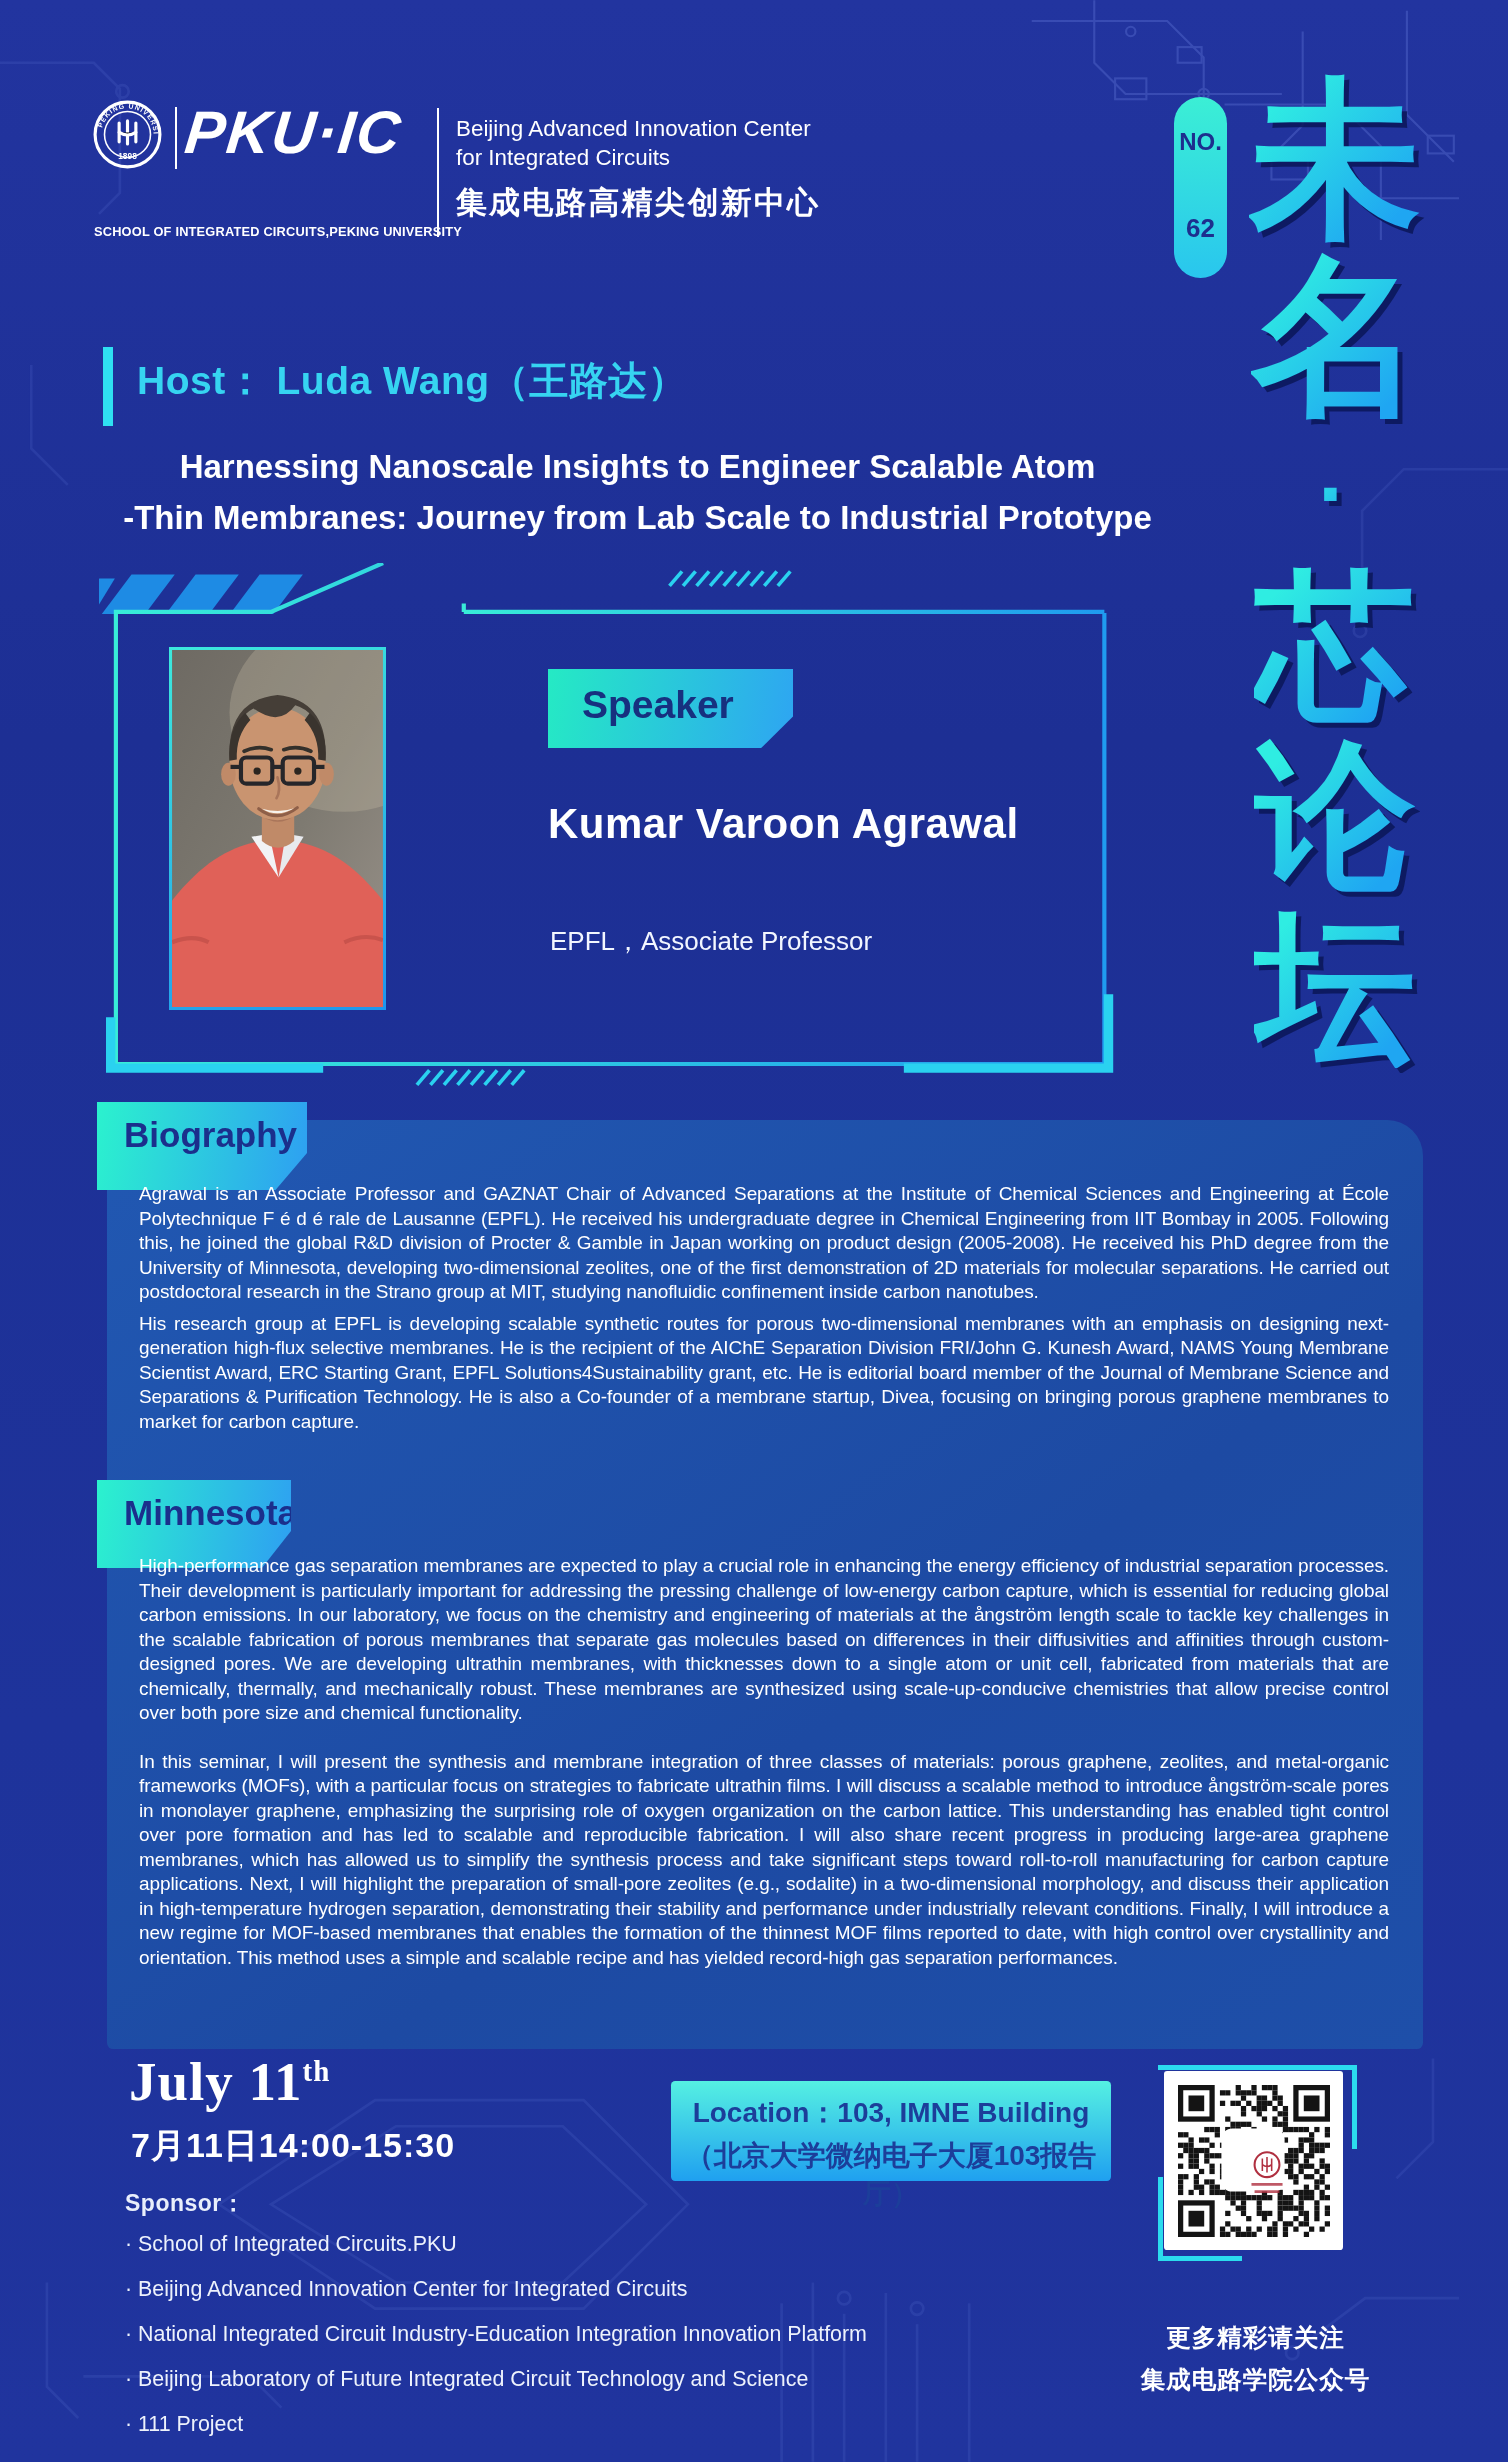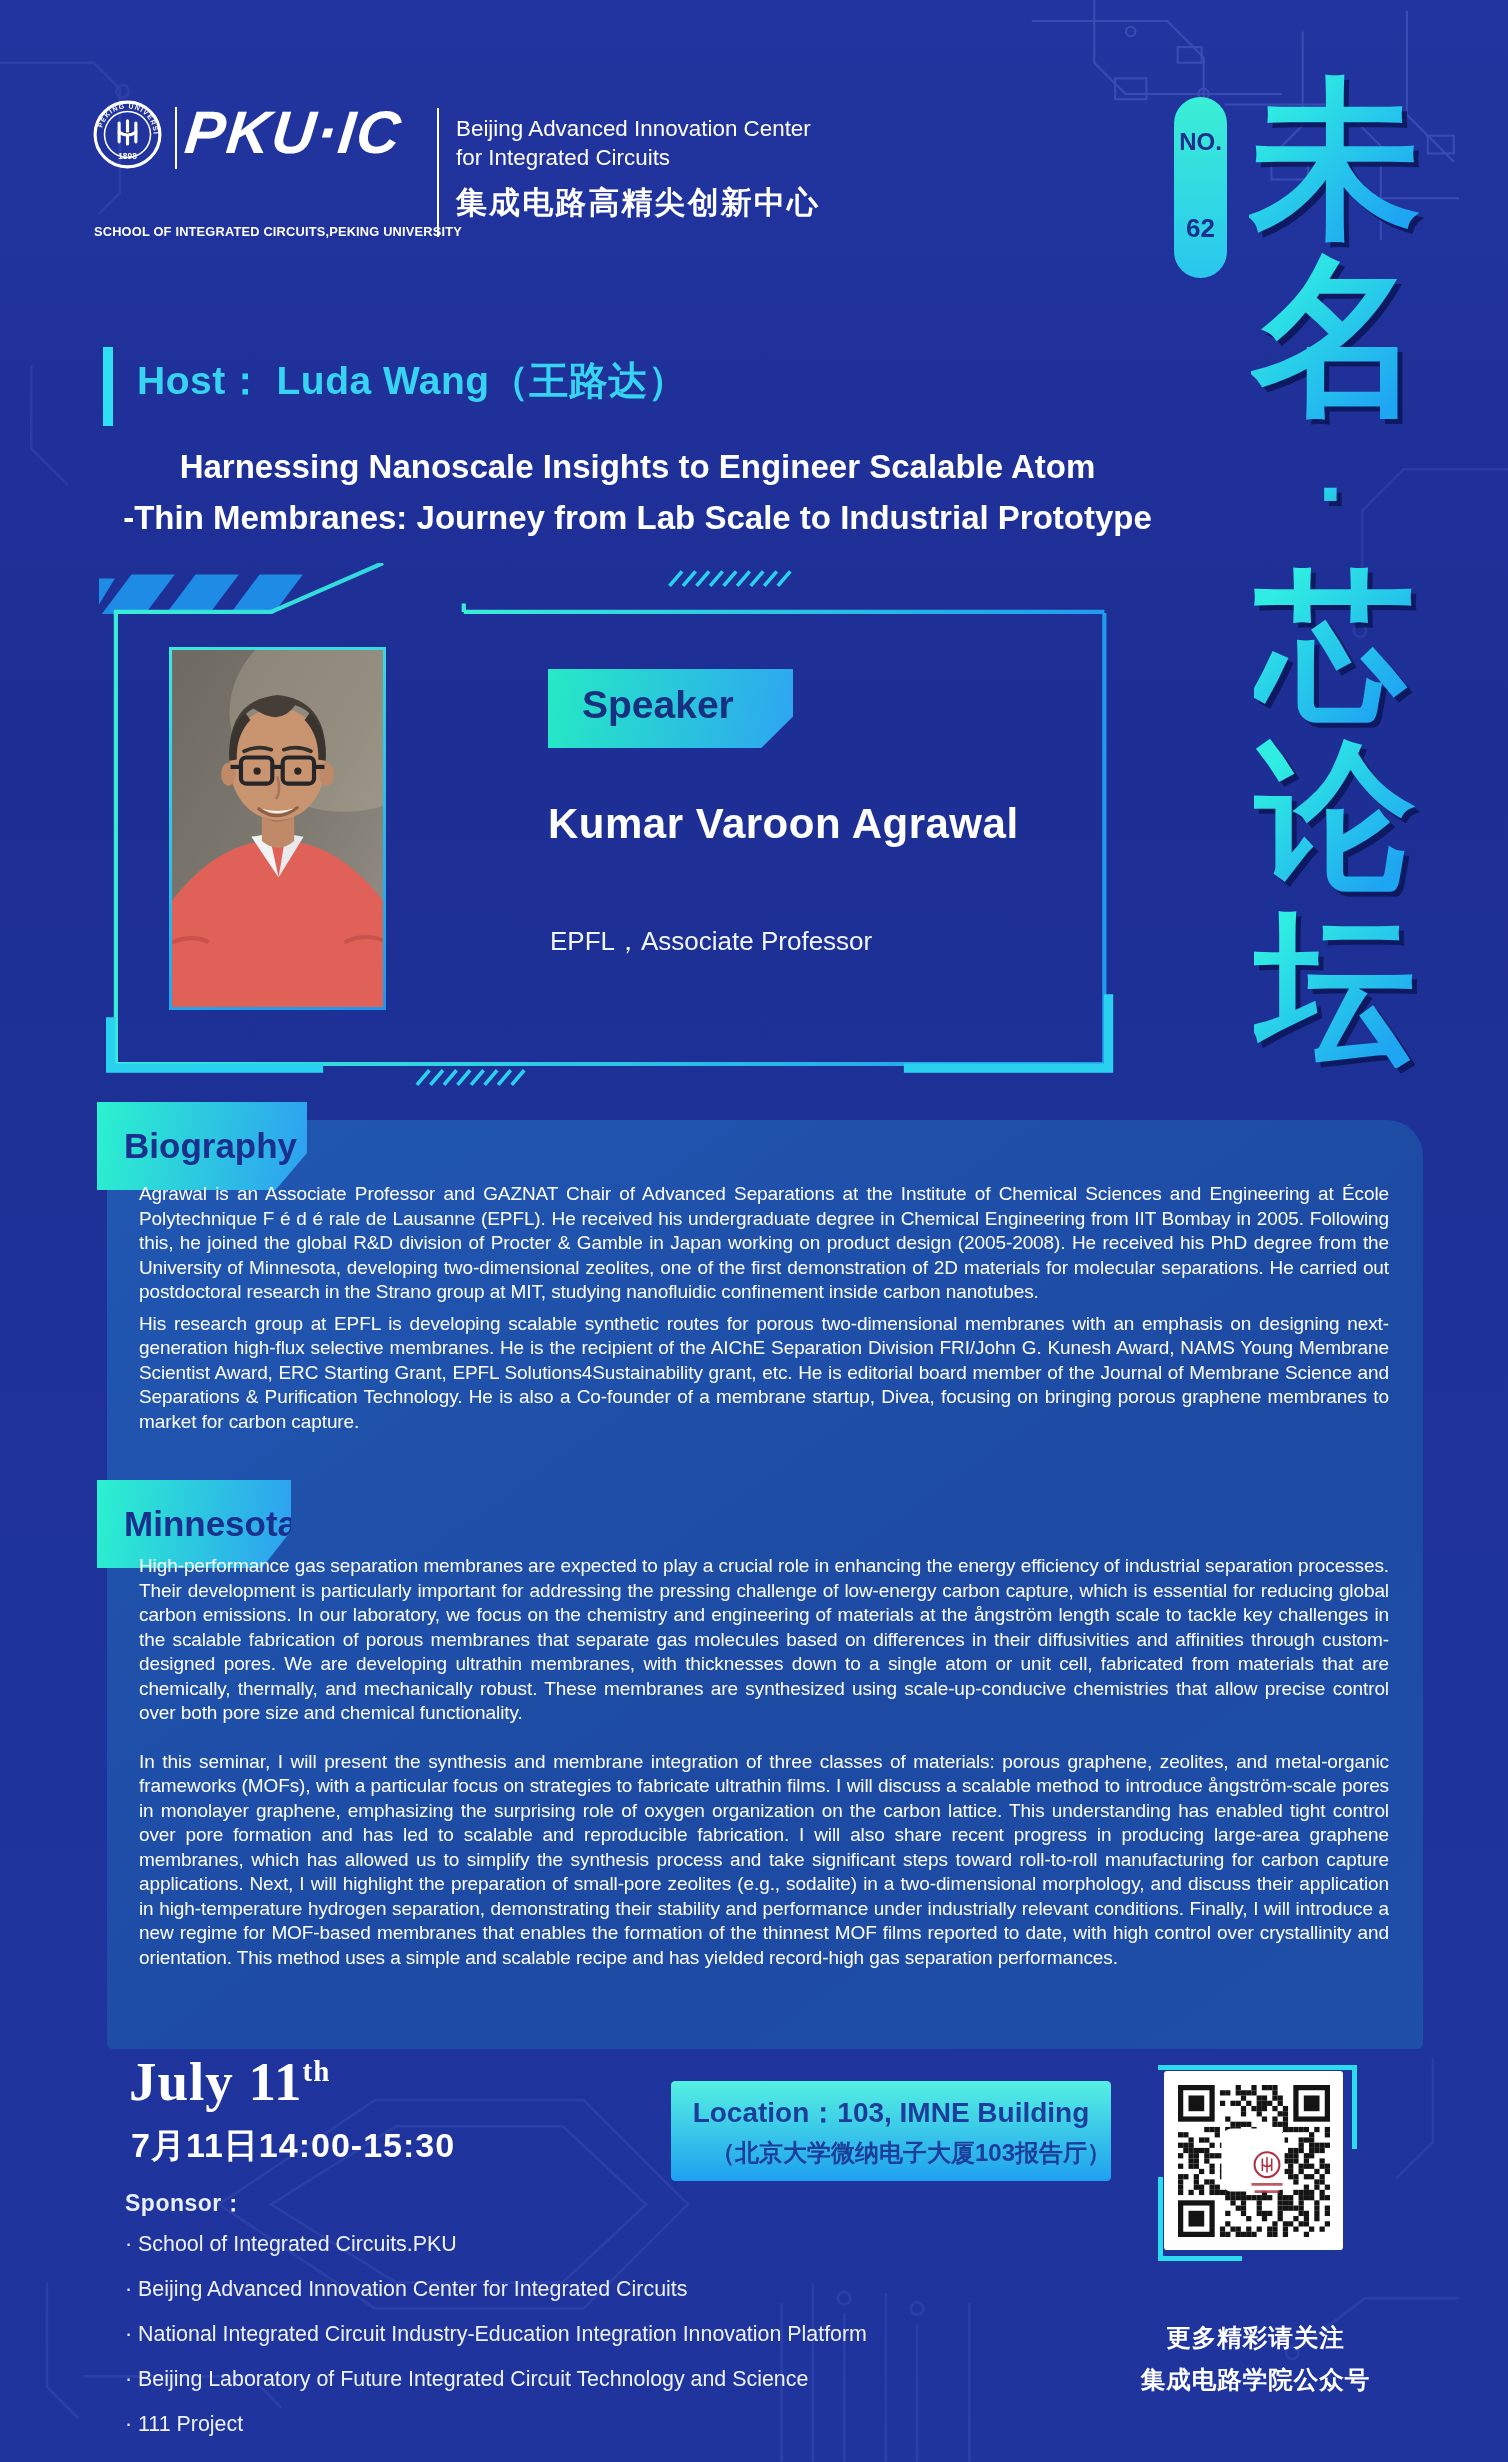--- a/index.html
+++ b/index.html
@@ -61,42 +61,42 @@
   .speaker-name{left:548px;top:800px;font-size:42px;font-weight:800;letter-spacing:0.5px;white-space:nowrap;}
   .speaker-affil{left:550px;top:924px;font-size:26px;color:#F2F6FF;white-space:nowrap;}
 
   
   .panel{left:107px;top:1120px;width:1316px;height:929px;
     background:linear-gradient(145deg,#2158B2 0%,#1D4AA3 60%,#1E4FA9 100%);
     border-radius:6.3px 36px 6.3px 6.3px;z-index:1;}
   .sec-badge{width:210px;height:88px;
     clip-path:polygon(0 0,100% 0,100% 58%,85% 100%,0 100%);
     background:linear-gradient(100deg,#2BF2CE 0%,#2E9FF2 100%);z-index:2;}
-  .sec-badge span{display:block;padding:24px 0 0 27px;font-size:35px;font-weight:900;color:#1B2F8C;}
+  .sec-badge span{display:block;padding:13px 0 0 27px;font-size:35px;font-weight:900;color:#1B2F8C;}
   .bio-badge{left:97px;top:1102px;}
   .abs-badge{left:97px;top:1480px;width:194px;}
   .bodytext{width:1250px;font-size:19px;line-height:24.5px;text-align:justify;color:#FFFFFF;letter-spacing:-0.1px;}
   .bio-text{left:139px;top:1182px;}
   .abs-text{left:139px;top:1554px;}
   .bodytext p{margin:0;}
   .bio-text p + p{margin-top:7.3px;}
   .abs-text p + p{margin-top:24px;}
 
   
   .date-en{left:129px;top:2050px;font-family:"Liberation Serif","DejaVu Serif",serif;
     font-size:55px;font-weight:900;letter-spacing:1px;}
   .date-en sup{font-size:29px;}
   .date-cn{left:131px;top:2123px;font-size:34px;font-weight:700;letter-spacing:1px;}
   .sponsor-label{left:125px;top:2188px;font-size:23px;font-weight:600;color:#E9EFFB;letter-spacing:0.5px;}
   .sponsor-list{left:125px;top:2222px;font-size:21.4px;line-height:45px;color:#EDF2FC;white-space:nowrap;}
   .loc-badge{left:671px;top:2081px;width:440px;height:100px;border-radius:4.2px;
     background:linear-gradient(180deg,#55F0E2 0%,#1FA0F0 100%);
     text-align:center;color:#1C3E9A;font-weight:900;}
   .loc-line1{margin-top:12.5px;font-size:28px;}
-  .loc-line2{margin-top:5.2px;font-size:24px;font-weight:800;text-align:right;}
+  .loc-line2{margin-top:5.2px;font-size:28px;font-weight:800;}
 
   
   .qr-acc-tr{left:1158px;top:2065px;width:194px;height:79px;
     border-top:5.2px solid #2BDCEE;border-right:5.2px solid #2BDCEE;}
   .qr-acc-bl{left:1158px;top:2177px;width:79px;height:79px;
     border-left:5.2px solid #2BDCEE;border-bottom:5.2px solid #2BDCEE;}
   .qr-box{left:1164px;top:2071px;width:179px;height:179px;background:#fff;border-radius:3.1px;z-index:2;}
   .qr-box svg{position:absolute;left:13.6px;top:13.6px;}
   .qr-logo{position:absolute;left:60px;top:60px;width:58px;height:58px;background:#fff;
     border-radius:8.3px;box-shadow:0 0 0 2.6px #fff;}

